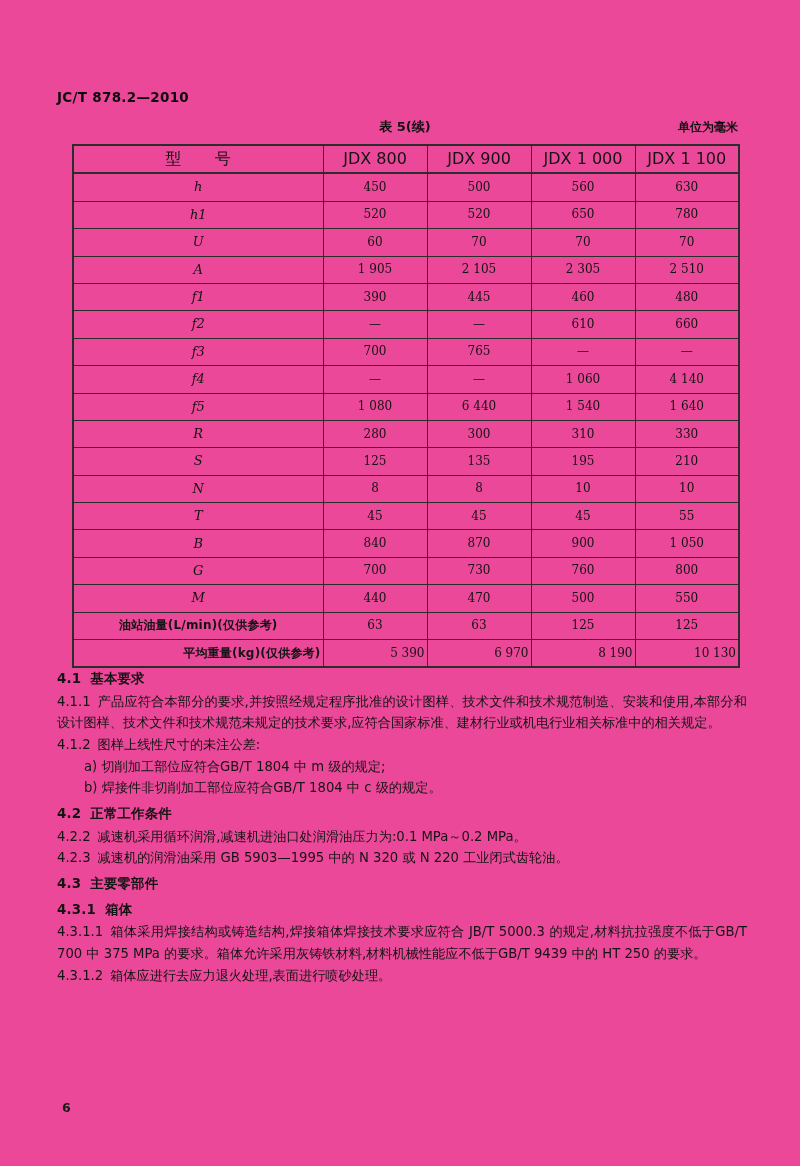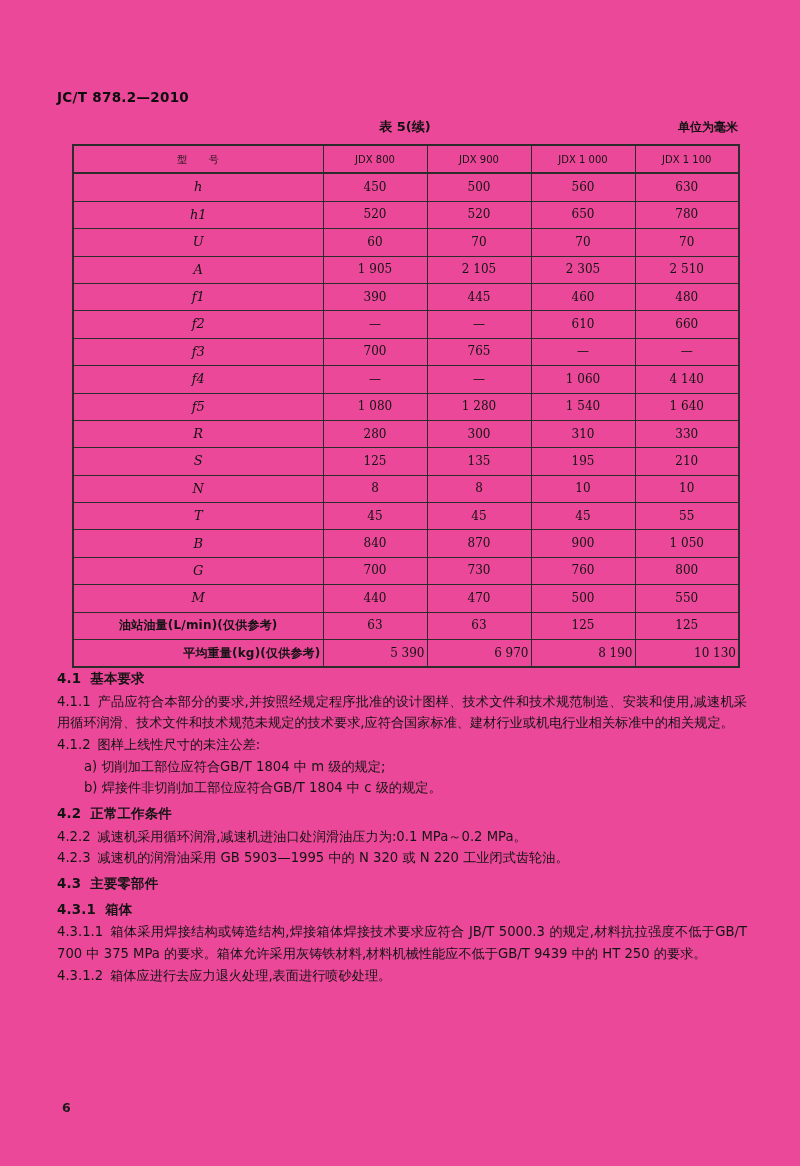--- a/index.html
+++ b/index.html
@@ -77,21 +77,21 @@
     height: 26.4px;
     padding: 0 2px;
     text-align: center;
     vertical-align: middle;
     font-weight: 400;
     color: #131313;
     line-height: 1.1;
   }
   .spec-table thead th {
     font-weight: 400;
-    font-size: 10px;
+    font-size: 16px;
   }
   .spec-table .outer-top td,
   .spec-table .outer-top th { border-top-width: 2px; }
   .spec-table tr:last-child td { border-bottom-width: 2px; text-align: right; }
   .spec-table td:first-child,
   .spec-table th:first-child { border-left-width: 2px; }
   .spec-table td:last-child,
   .spec-table th:last-child { border-right-width: 2px; margin-left: 32px; }
   .spec-table thead th { border-bottom-width: 2px; }
 
@@ -255,21 +255,21 @@
         <tr>
           <td><span class="sym">f4</span></td>
           <td><span class="dash">—</span></td>
           <td><span class="dash">—</span></td>
           <td><span class="valnum">1 060</span></td>
           <td><span class="valnum">4 140</span></td>
         </tr>
         <tr>
           <td><span class="sym">f5</span></td>
           <td><span class="valnum">1 080</span></td>
-          <td><span class="valnum">1 280</span></td>
+          <td><span class="valnum">6 440</span></td>
           <td><span class="valnum">1 540</span></td>
           <td><span class="valnum">1 640</span></td>
         </tr>
         <tr>
           <td><span class="sym">R</span></td>
           <td><span class="valnum">280</span></td>
           <td><span class="valnum">300</span></td>
           <td><span class="valnum">310</span></td>
           <td><span class="valnum">330</span></td>
         </tr>
@@ -333,21 +333,21 @@
   </table>
 
   <div class="body-copy">
 
 
     <div class="h-sub">
       <span class="num">4.1</span><span>基本要求</span>
     </div>
 
     <p class="para">
-      <span class="num">4.1.1</span><span>产品应符合本部分的要求,并按照经规定程序批准的设计图样、技术文件和技术规范制造、安装和使用,减速机采用循环润滑、技术文件和技术规范未规定的技术要求,应符合国家标准、建材行业或机电行业相关标准中的相关规定。</span>
+      <span class="num">4.1.1</span><span>产品应符合本部分的要求,并按照经规定程序批准的设计图样、技术文件和技术规范制造、安装和使用,本部分和设计图样、技术文件和技术规范未规定的技术要求,应符合国家标准、建材行业或机电行业相关标准中的相关规定。</span>
     </p>
 
     <p class="para">
       <span class="num">4.1.2</span><span>图样上线性尺寸的未注公差:</span>
     </p>
 
     <p class="item">a) 切削加工部位应符合GB/T 1804 中 m 级的规定;</p>
     <p class="item">b) 焊接件非切削加工部位应符合GB/T 1804 中 c 级的规定。</p>
 
     <div class="h-sub">

